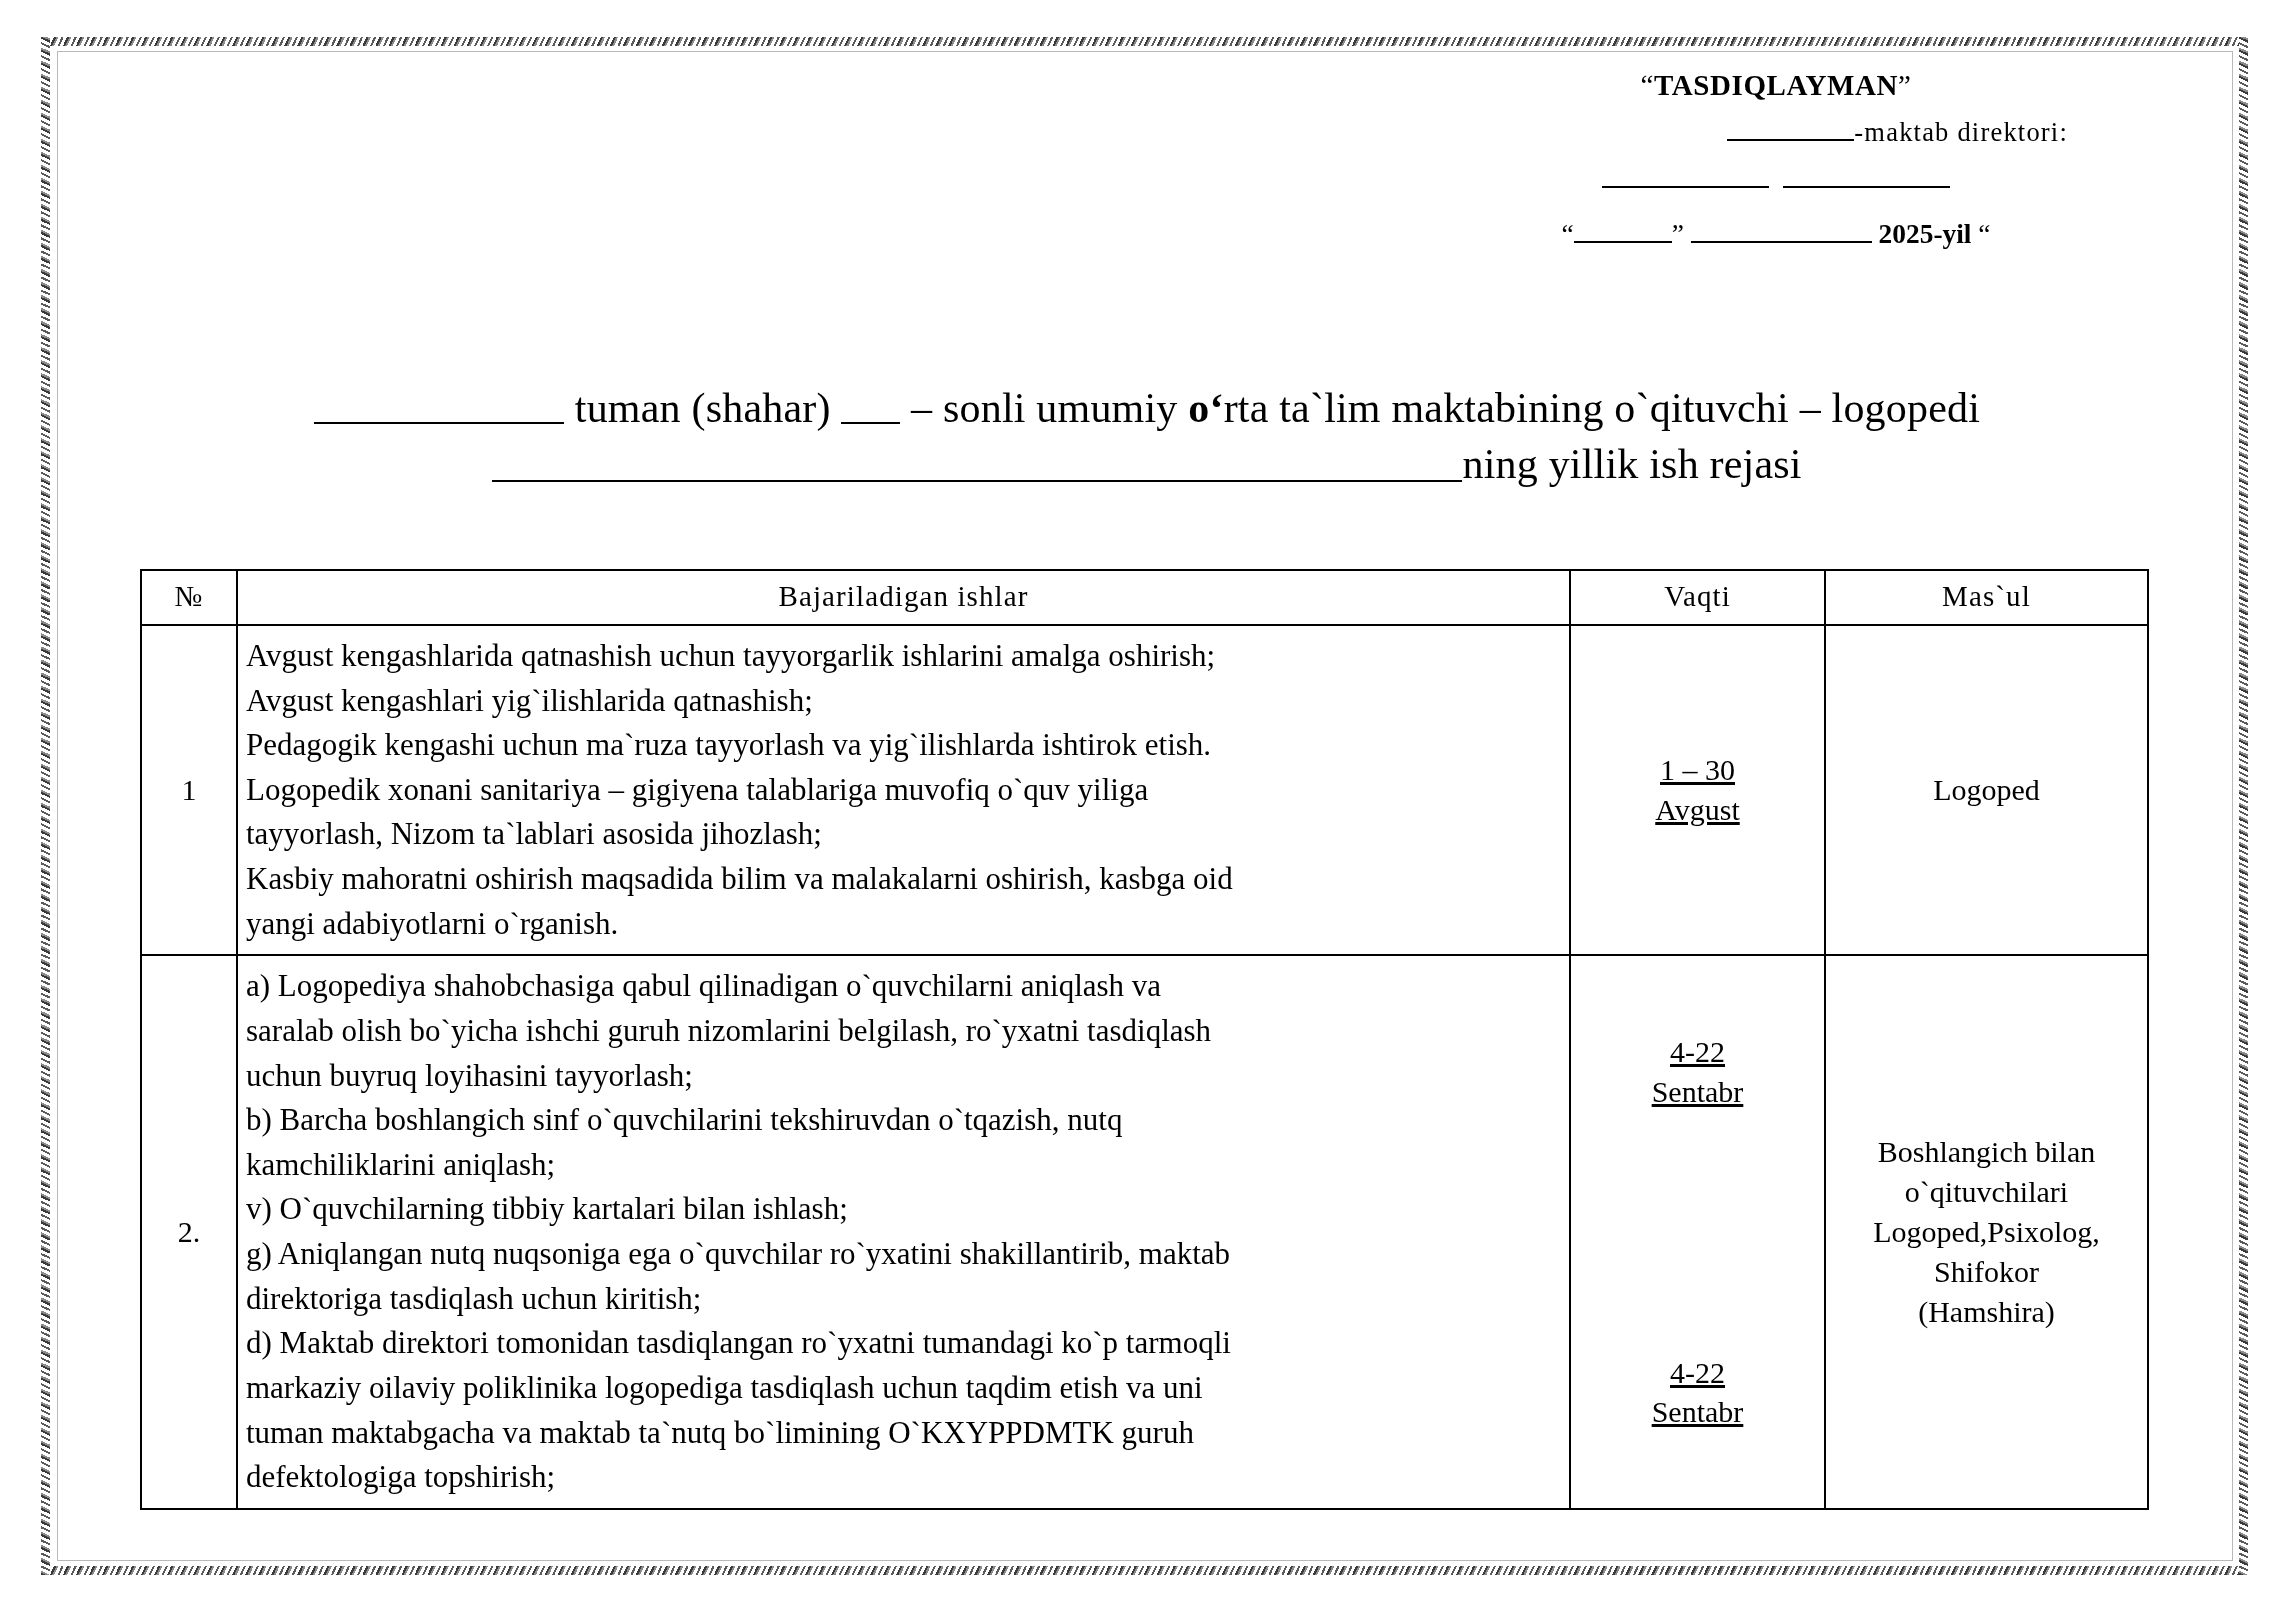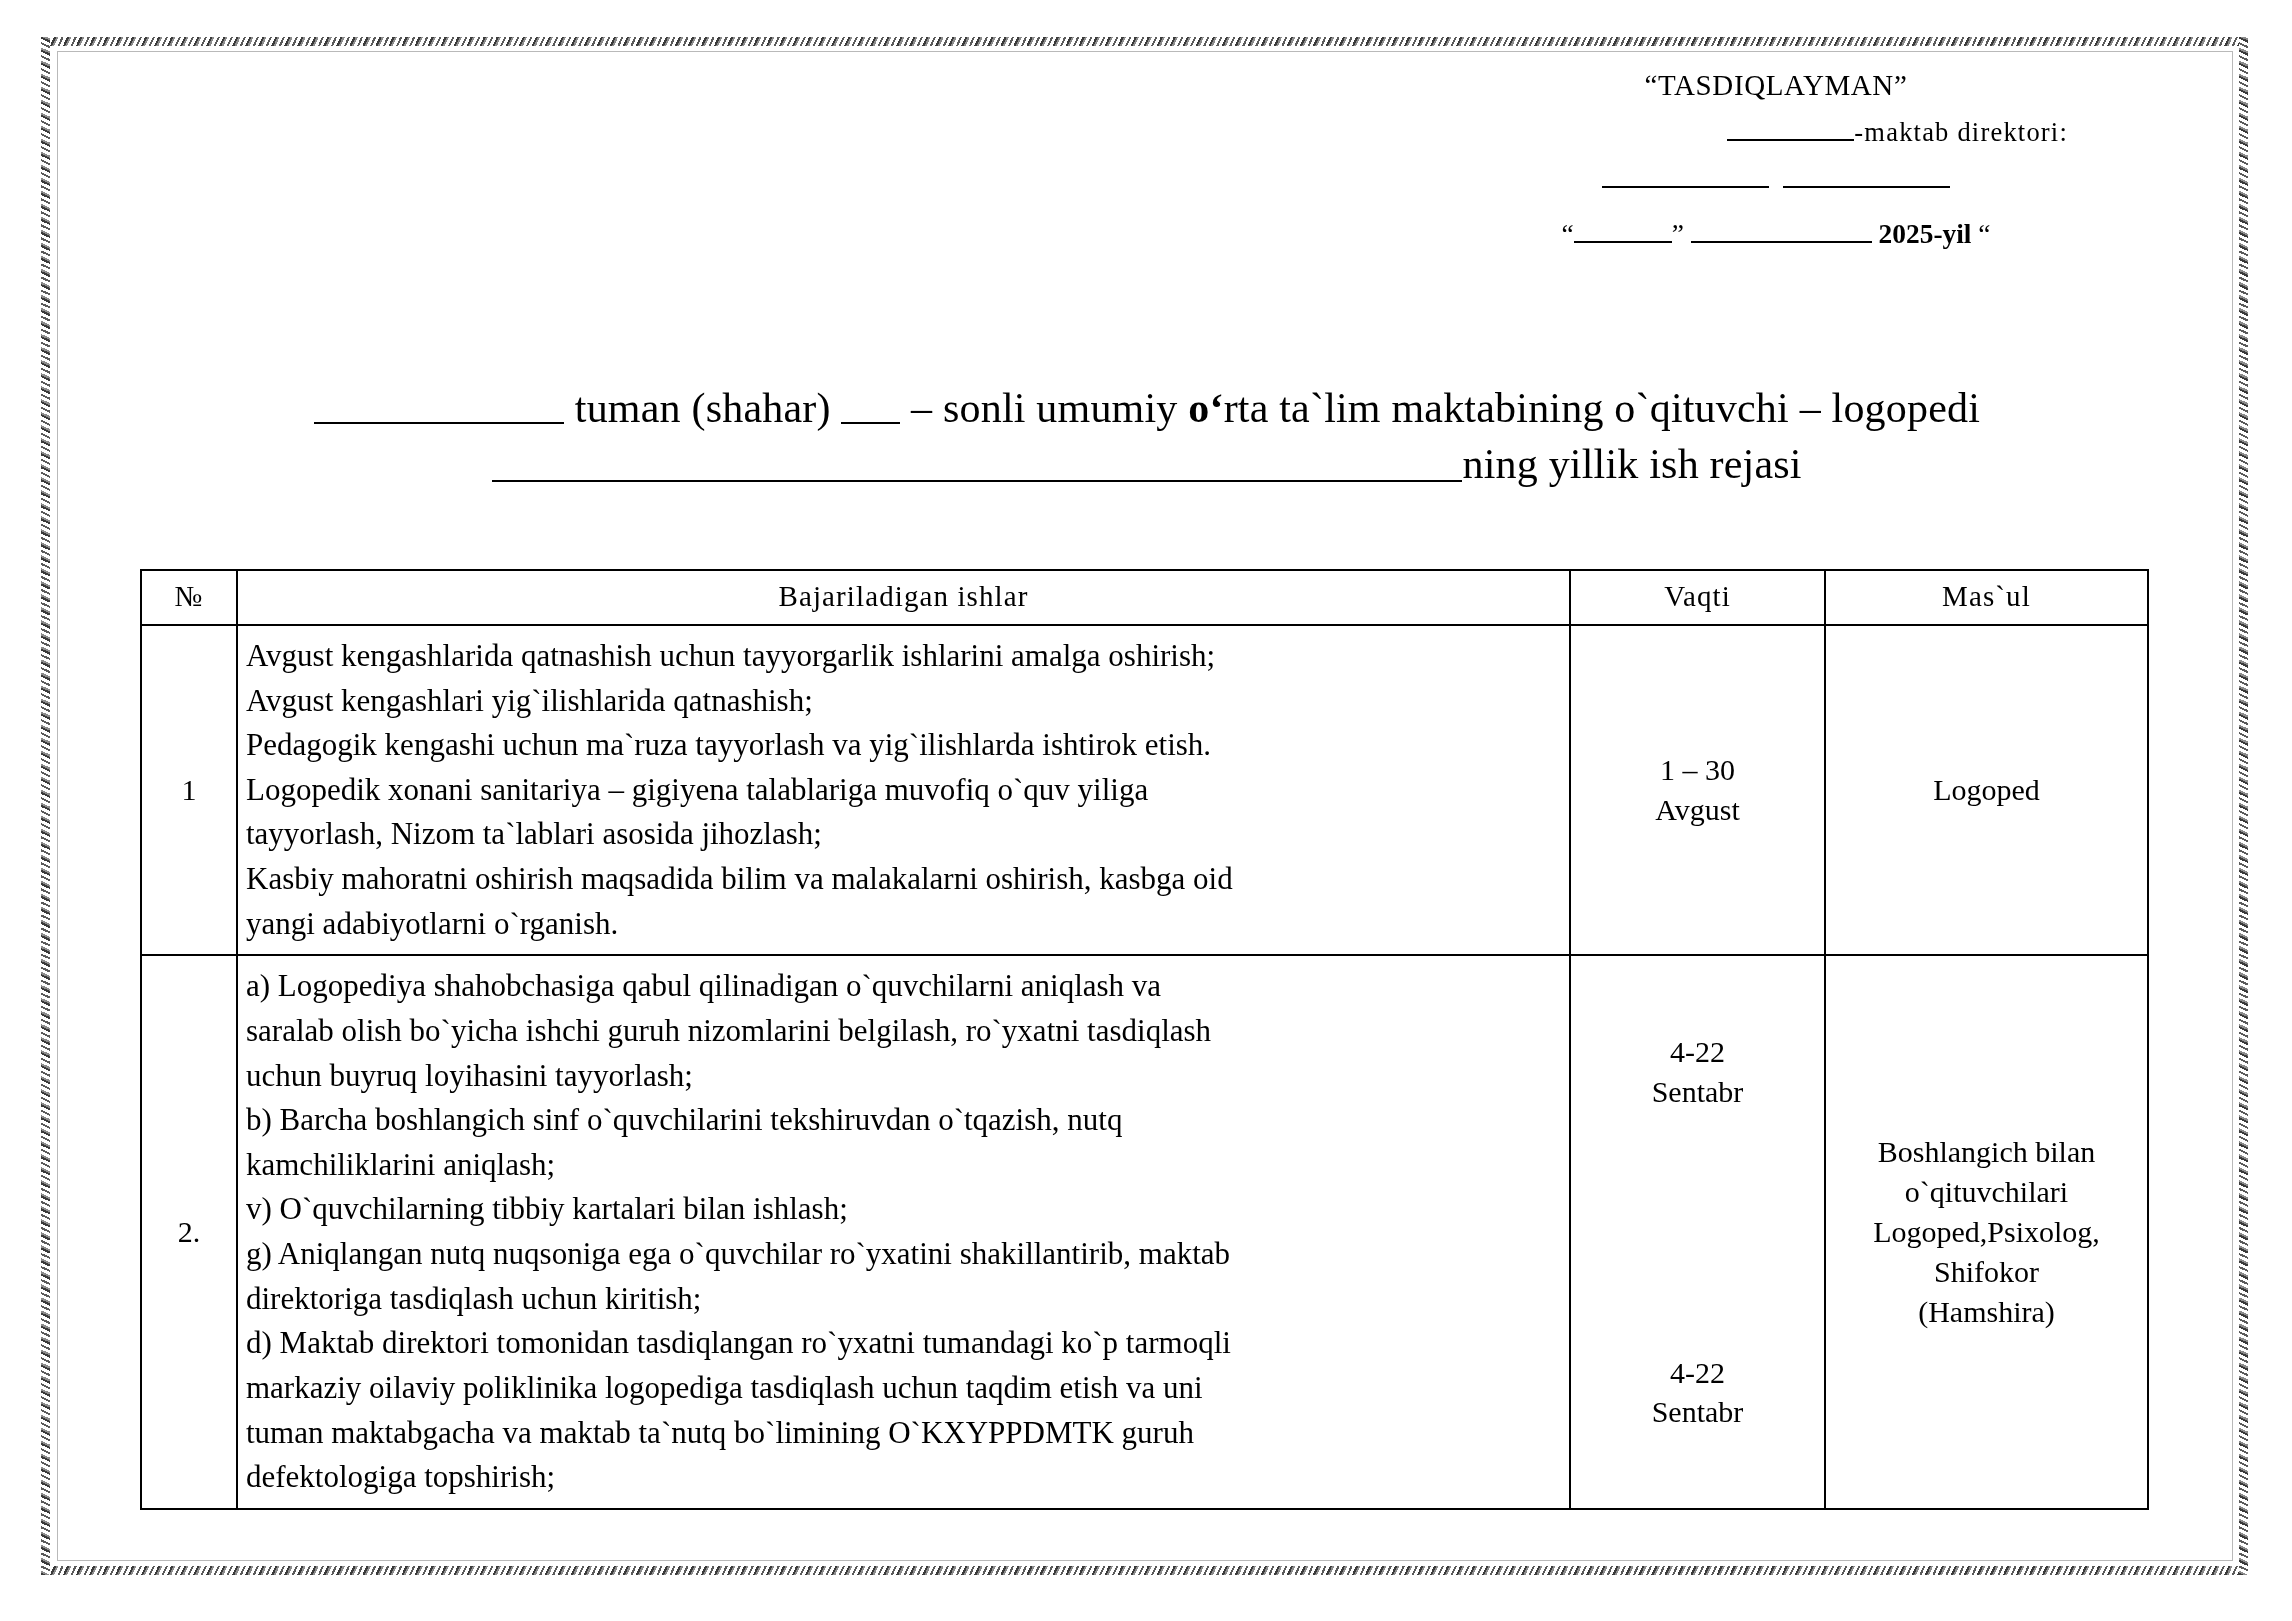--- a/index.html
+++ b/index.html
@@ -87,21 +87,21 @@
     right: 47px;
     top: 7.8px;
     width: 804px;
     text-align: center;
     line-height: 1.30;
   }
   .approval .ln1 {
     font-size: 29px;
     letter-spacing: 0.6px;
   }
-  .approval .ln1 b { font-weight: normal; }
+  .approval .ln1 b { font-weight: bold; }
   .approval .ln2 {
     font-size: 26.5px;
     letter-spacing: 1.2px;
     margin-top: 7.8px;
     text-align: right;
     padding-right: 110px;
   }
   .approval .ln3 {
     font-size: 26.5px;
     margin-top: 9.8px;
@@ -197,20 +197,21 @@
     text-align: left;
     font-size: 31px;
     line-height: 1.44;
     padding: 5.9px 11.8px 7.8px 13.7px;
   }
   td.work .ln { display: block; white-space: nowrap; }
   td.time {
     text-align: center;
     font-size: 30px;
     line-height: 1.32;
+    text-decoration: underline;
   }
   td.time .slot { display: block; }
   td.time .slot + .slot { margin-top: 241px; }
   td.resp {
     text-align: center;
     font-size: 30px;
     line-height: 1.34;
   }
   td.resp .ln { display: block; }
 </style>

